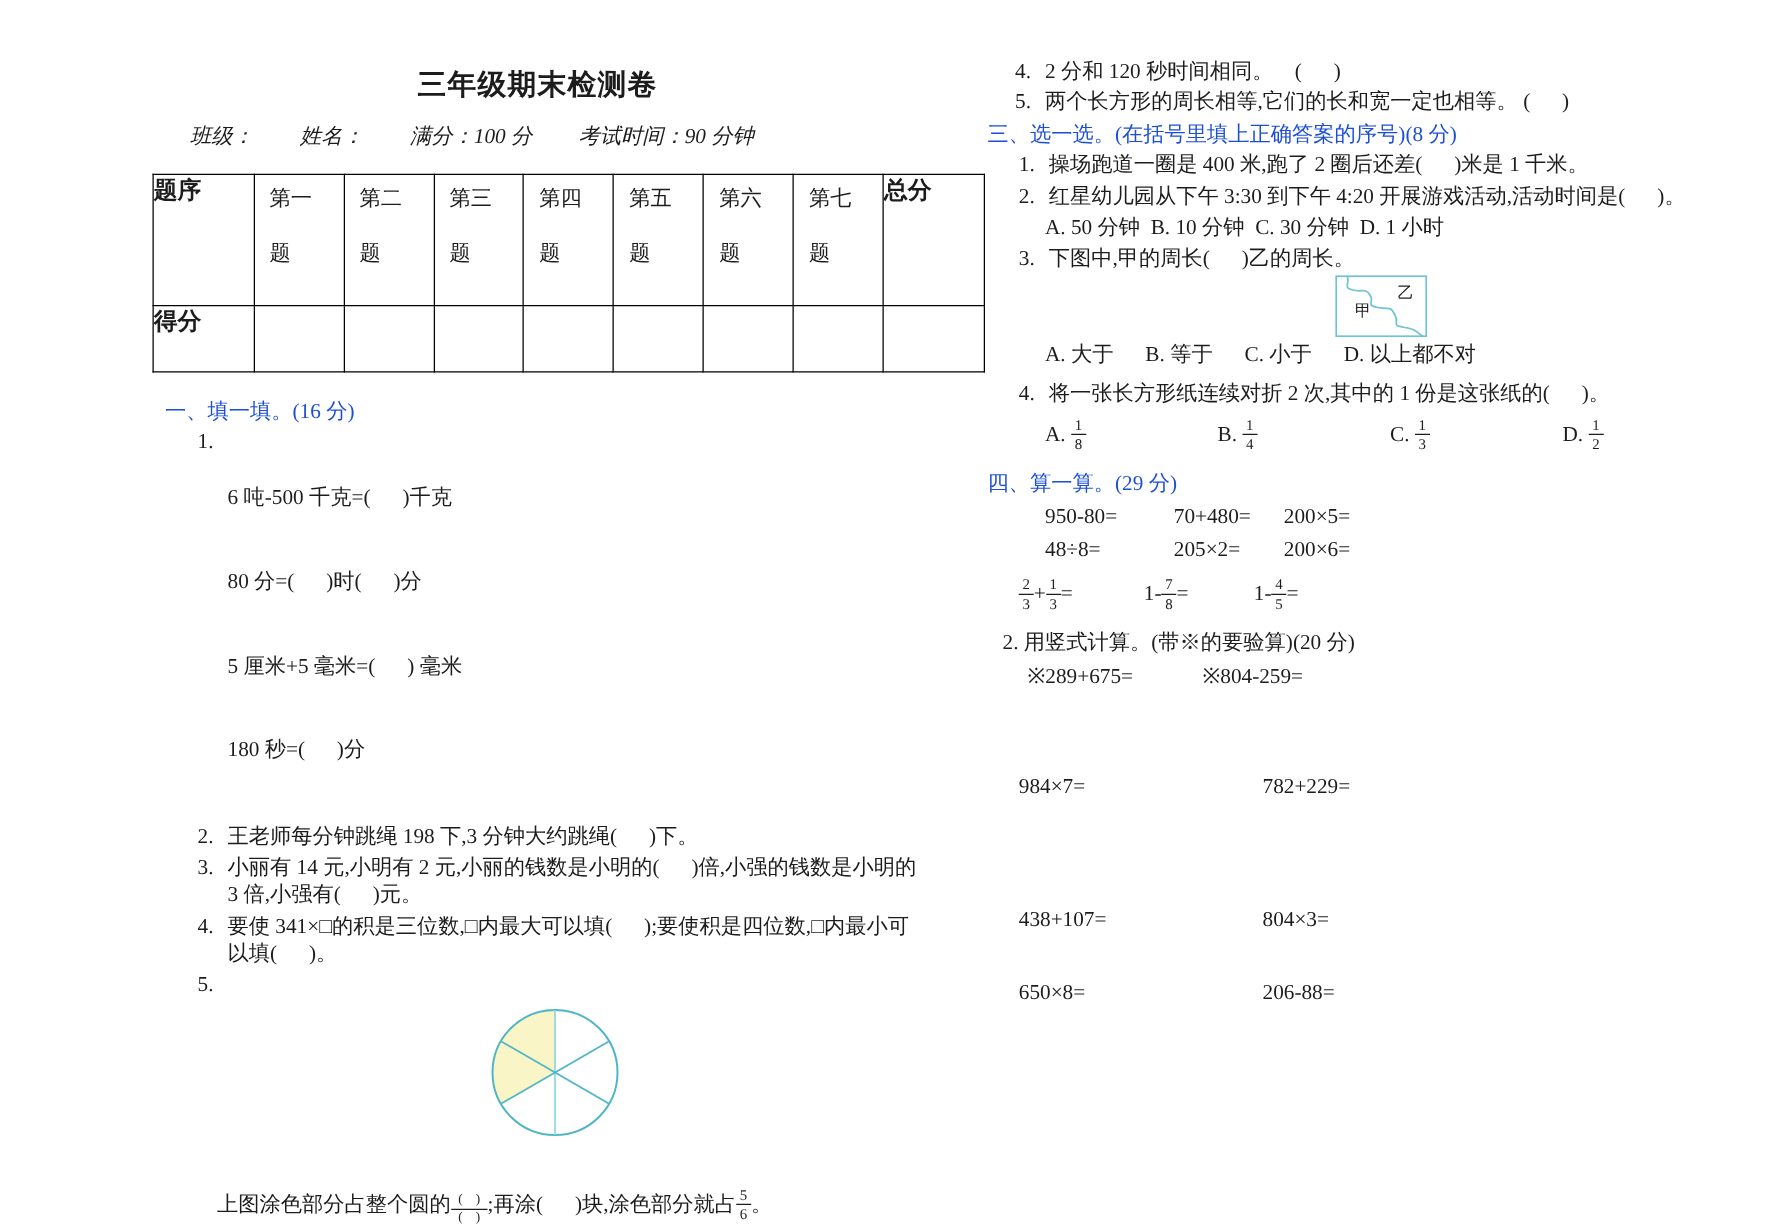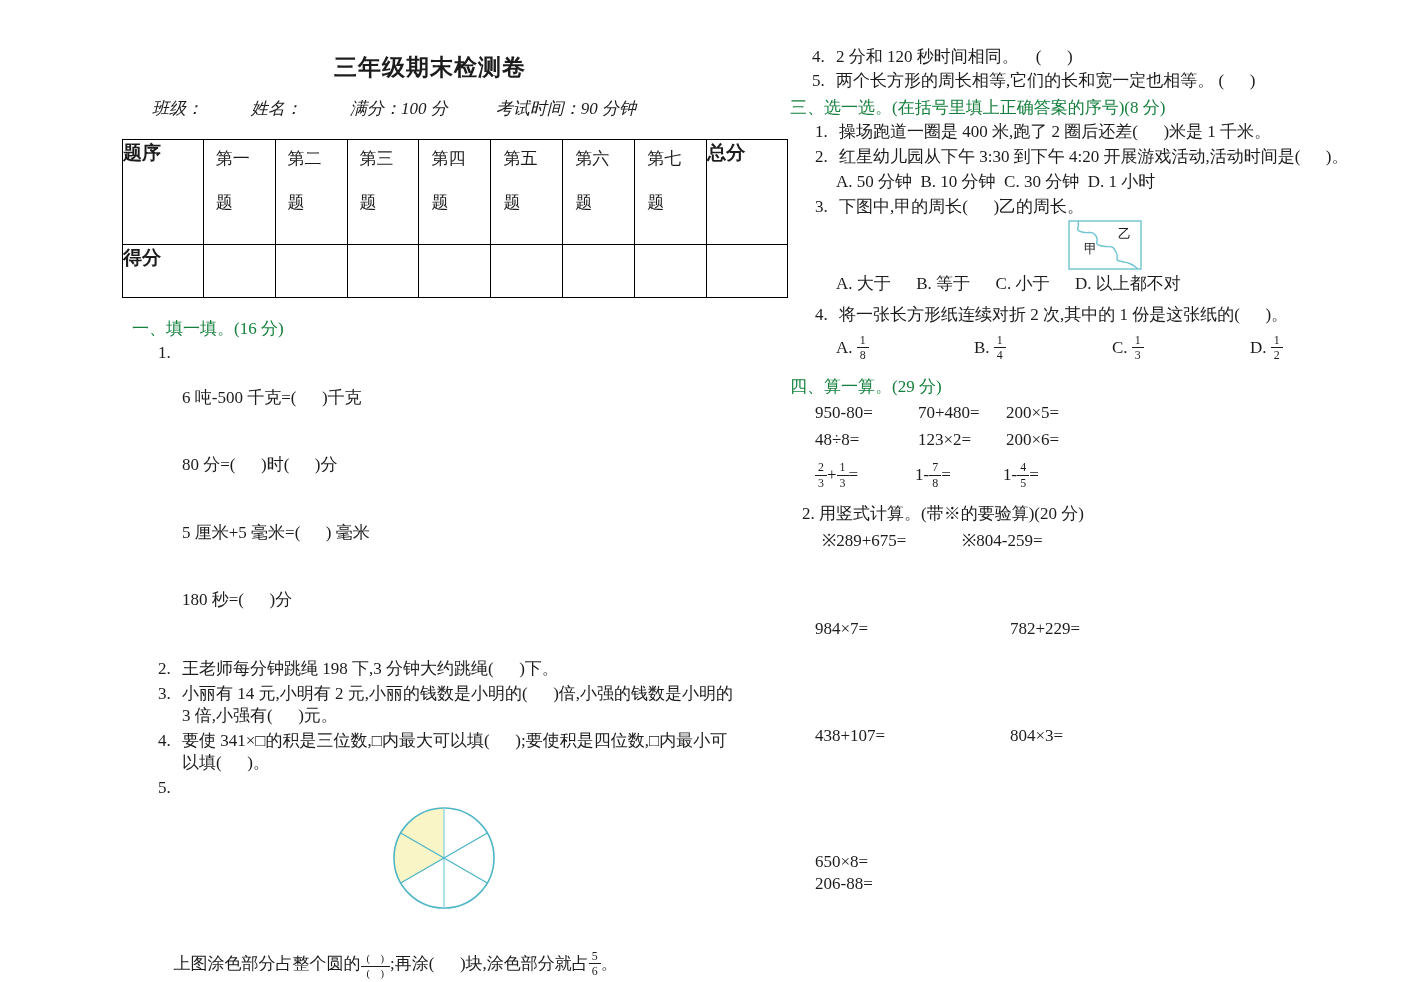--- a/index.html
+++ b/index.html
@@ -2,46 +2,46 @@
 <html><head>
 <meta charset="utf-8">
 <style>
   html,body{margin:0;padding:0;background:#ffffff;}
   .page{position:relative;width:1421px;height:982px;background:#fff;overflow:hidden;
         font-family:"Liberation Serif","DejaVu Serif",serif;color:#1c1c1c;font-size:17px;line-height:1.32;}
   .col-left{position:absolute;left:122px;top:0;width:616px;}
   .col-right{position:absolute;left:788px;top:0;width:632px;}
   .title{margin-top:52px;text-align:center;font-size:23px;font-weight:700;
          font-family:"Liberation Sans","DejaVu Sans",sans-serif;letter-spacing:1px;}
-  .info-row{margin-top:16px;display:flex;gap:48px;padding-left:30px;font-style:italic;font-size:17px;}
+  .info-row{margin-top:16px;display:flex;gap:37px;padding-left:30px;font-style:italic;font-size:17px;}
   .info-row span{white-space:pre-wrap;}
   table.score{margin-top:18px;border-collapse:collapse;width:666px;table-layout:fixed;}
   table.score td{border:1.6px solid #000;vertical-align:top;padding:0;}
   .hd{font-family:"Liberation Sans","DejaVu Sans",sans-serif;font-weight:700;font-size:19px;padding:8px 4px 0 8px;}
   .qcell{height:96px;padding:8px 0 0 12px;}
   .qcell .l2{display:block;margin-top:22px;}
   .score-row td{height:52px;}
-  .sec-heading{color:#15803d;margin-top:20px;padding-left:10px;white-space:pre-wrap;}
+  .sec-heading{color:#1d4ed8;margin-top:20px;padding-left:10px;white-space:pre-wrap;}
   .item{display:flex;margin-top:2px;padding-left:36px;}
   .item .num{width:24px;flex:none;}
   .item .t{flex:1;white-space:pre-wrap;}
   .subline{display:block;white-space:pre-wrap;}
   .frac{display:inline-block;text-align:center;vertical-align:-0.55em;line-height:1.05;font-size:0.70em;}
   .frac .fn{display:block;border-bottom:1px solid #1c1c1c;padding:0 3px 1px;}
   .frac .fd{display:block;padding-top:1px;}
   .fblank{font-size:0.62em;vertical-align:-0.8em;}
   .fblank .fn{padding:0 6px 2px;}
   .pie-wrap{margin:6px auto 0;width:106px;transform:translateX(14px);}
   .caption{margin-top:10px;padding-left:26px;white-space:pre-wrap;}  .gap8{margin-top:8px;}
   .opt{padding-left:48px;margin-top:3px;white-space:pre-wrap;}
   .fig-wrap{margin:2px 0 2px 280px;width:74px;height:50px;}
   .fracopts{display:flex;padding-left:48px;margin-top:8px;}
   .fracopts .fo{width:138px;white-space:pre-wrap;}
   .calc-row{display:flex;padding-left:27px;margin-top:4px;}
-  .calc-row span.c1{width:103px;white-space:pre-wrap;}
+  .calc-row span.c1{width:103px;white-space:pre-wrap;margin-left:21px;}
   .calc-row span.c2{width:88px;white-space:pre-wrap;}
   .calc-row span.c3{white-space:pre-wrap;}
   .fcalc-row{display:flex;padding-left:27px;margin-top:10px;align-items:center;}
   .fcalc-row .fc1{width:100px;} .fcalc-row .fc2{width:88px;}
   .vrow{display:flex;padding-left:27px;}
   .vrow .v1{width:195px;white-space:pre-wrap;}
   .vrow .v2{white-space:pre-wrap;}
   .r4sub{padding-left:14px;margin-top:4px;white-space:pre-wrap;}
 </style>
 </head>
@@ -201,21 +201,21 @@
 
     <div class="sec-heading" style="padding-left:2px;margin-top:14px;">四、算一算。(29 分)</div>
 
     <div class="calc-row">
       <span class="c1">950-80=</span>
       <span class="c2">70+480=</span>
       <span class="c3">200×5=</span>
     </div>
     <div class="calc-row">
       <span class="c1">48÷8=</span>
-      <span class="c2">123×2=</span>
+      <span class="c2">205×2=</span>
       <span class="c3">200×6=</span>
     </div>
     <div class="fcalc-row">
       <span class="fc1"><span class="frac"><span class="fn">2</span><span class="fd">3</span></span><span>+</span><span class="frac"><span class="fn">1</span><span class="fd">3</span></span><span>=</span></span>
       <span class="fc2"><span>1-</span><span class="frac"><span class="fn">7</span><span class="fd">8</span></span><span>=</span></span>
       <span class="fc3"><span>1-</span><span class="frac"><span class="fn">4</span><span class="fd">5</span></span><span>=</span></span>
     </div>
 
     <div class="r4sub" style="margin-top:14px;">2. 用竖式计算。(带※的要验算)(20 分)</div>
 
@@ -224,18 +224,18 @@
       <span class="v2">※804-259=</span>
     </div>
     <div class="vrow" style="margin-top:66px;">
       <span class="v1">984×7=</span>
       <span class="v2">782+229=</span>
     </div>
     <div class="vrow" style="margin-top:84px;font-family:Liberation Serif, serif;">
       <span class="v1">438+107=</span>
       <span class="v2">804×3=</span>
     </div>
-    <div class="vrow" style="margin-top:104px;flex-direction:column;">
+    <div class="vrow" style="margin-top:36px;">
       <span class="v1">650×8=</span>
       <span class="v2">206-88=</span>
     </div>
   </div>
 </div>
 
 </body></html>

